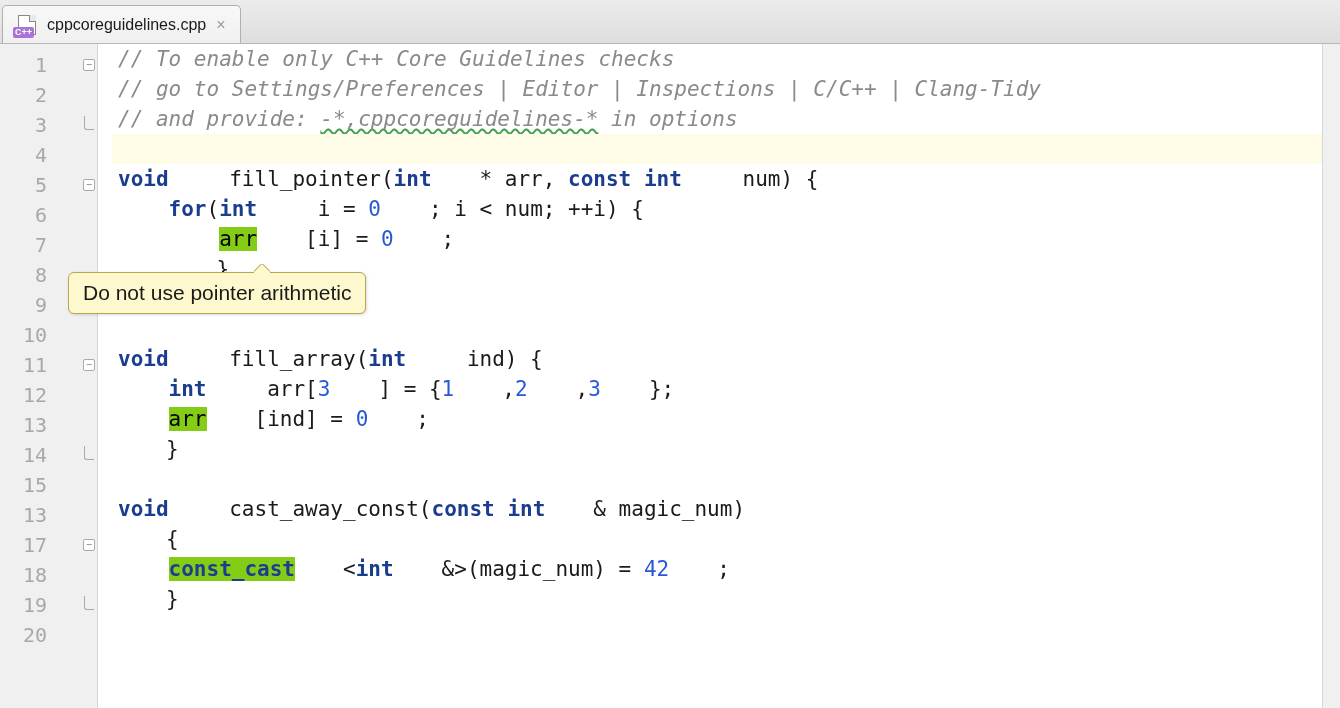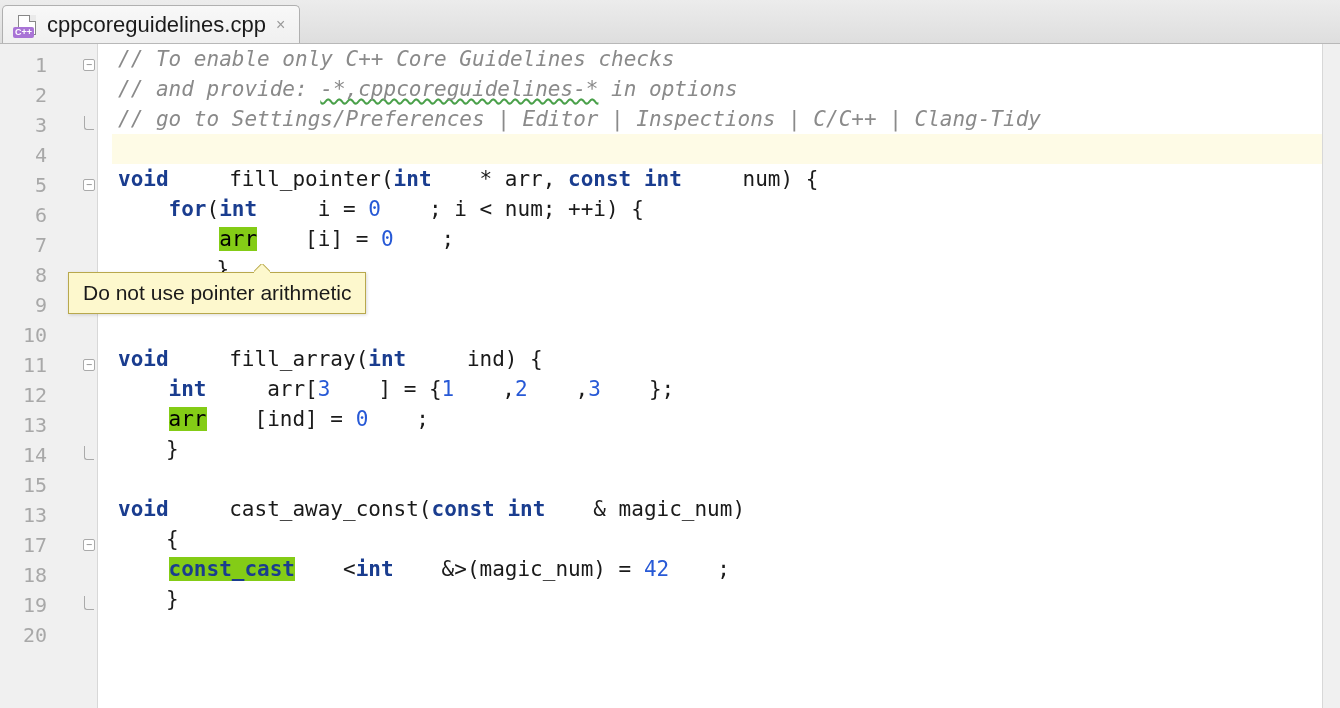--- a/index.html
+++ b/index.html
@@ -68,21 +68,21 @@
       background: #a974d6;
       color: #fff;
       font-size: 9px;
       padding: 0 2px;
       border-radius: 2px;
       font-family: Arial, sans-serif;
       font-weight: bold;
       line-height: 11px;
     }
     .tab-label {
-      font-size: 22px;
+      font-size: 16px;
       color: #1a1a1a;
       font-family: -apple-system, "Helvetica Neue", Arial, sans-serif;
     }
     .tab-close {
       font-size: 16px;
       color: #9a9a9a;
       cursor: pointer;
       padding: 0 2px;
       font-family: Arial, sans-serif;
     }
@@ -161,21 +161,21 @@
       background: #84cc16;
     }
     .c-wavy {
       text-decoration: underline wavy #4aa04a;
       text-decoration-skip-ink: none;
     }
     .tooltip {
       position: absolute;
       background: #fdf8cd;
       border: 1px solid #b8a84d;
-      border-radius: 0;
+      border-radius: 6px;
       padding: 8px 14px;
       font-size: 21px;
       font-family: -apple-system, "Helvetica Neue", Arial, sans-serif;
       color: #1a1a1a;
       box-shadow: 1px 1px 3px rgba(0,0,0,0.15);
     }
     .tooltip-arrow {
       position: absolute;
       top: -9px;
       left: 185px;
@@ -234,22 +234,22 @@
     <div class="line-num"><span>15</span></div>
     <div class="line-num"><span>13</span></div>
     <div class="line-num"><span>17</span><span class="fold-minus">−</span></div>
     <div class="line-num"><span>18</span></div>
     <div class="line-num"><span>19</span><span class="fold-end"></span></div>
     <div class="line-num"><span>20</span></div>
   </div>
   <div class="narrow-strip"></div>
   <div class="code-area">
     <div class="code-line"><span class="c-comment">// To enable only C++ Core Guidelines checks</span></div>
+    <div class="code-line"><span class="c-comment">// go to Settings/Preferences | Editor | Inspections | C/C++ | Clang-Tidy</span></div>
     <div class="code-line"><span class="c-comment"><span>// and provide: </span><span class="c-wavy">-*,cppcoreguidelines-*</span><span> in options</span></span></div>
-    <div class="code-line"><span class="c-comment">// go to Settings/Preferences | Editor | Inspections | C/C++ | Clang-Tidy</span></div>
     <div class="code-line line-highlight"></div>
     <div class="code-line"><span class="c-keyword">void</span><span class="c-ident"> fill_pointer(</span><span class="c-keyword">int</span><span class="c-ident">* arr, </span><span class="c-keyword">const</span><span class="c-keyword"> int</span><span class="c-ident"> num) {</span></div>
     <div class="code-line">    <span class="c-keyword">for</span><span class="c-paren">(</span><span class="c-keyword">int</span><span class="c-ident"> i = </span><span class="c-num">0</span><span class="c-ident">; i &lt; num; ++i) {</span></div>
     <div class="code-line">        <span class="c-warn">arr</span><span class="c-ident">[i] = </span><span class="c-num">0</span><span class="c-ident">;</span></div>
     <div class="code-line"><span class="c-ident">    }</span></div>
     <div class="code-line"></div>
     <div class="code-line"></div>
     <div class="code-line"><span class="c-keyword">void</span><span class="c-ident"> fill_array(</span><span class="c-keyword">int</span><span class="c-ident"> ind) {</span></div>
     <div class="code-line">    <span class="c-keyword">int</span><span class="c-ident"> arr[</span><span class="c-num">3</span><span class="c-ident">] = {</span><span class="c-num">1</span><span class="c-ident">,</span><span class="c-num">2</span><span class="c-ident">,</span><span class="c-num">3</span><span class="c-ident">};</span></div>
     <div class="code-line">    <span class="c-warn">arr</span><span class="c-ident">[ind] = </span><span class="c-num">0</span><span class="c-ident">;</span></div>

